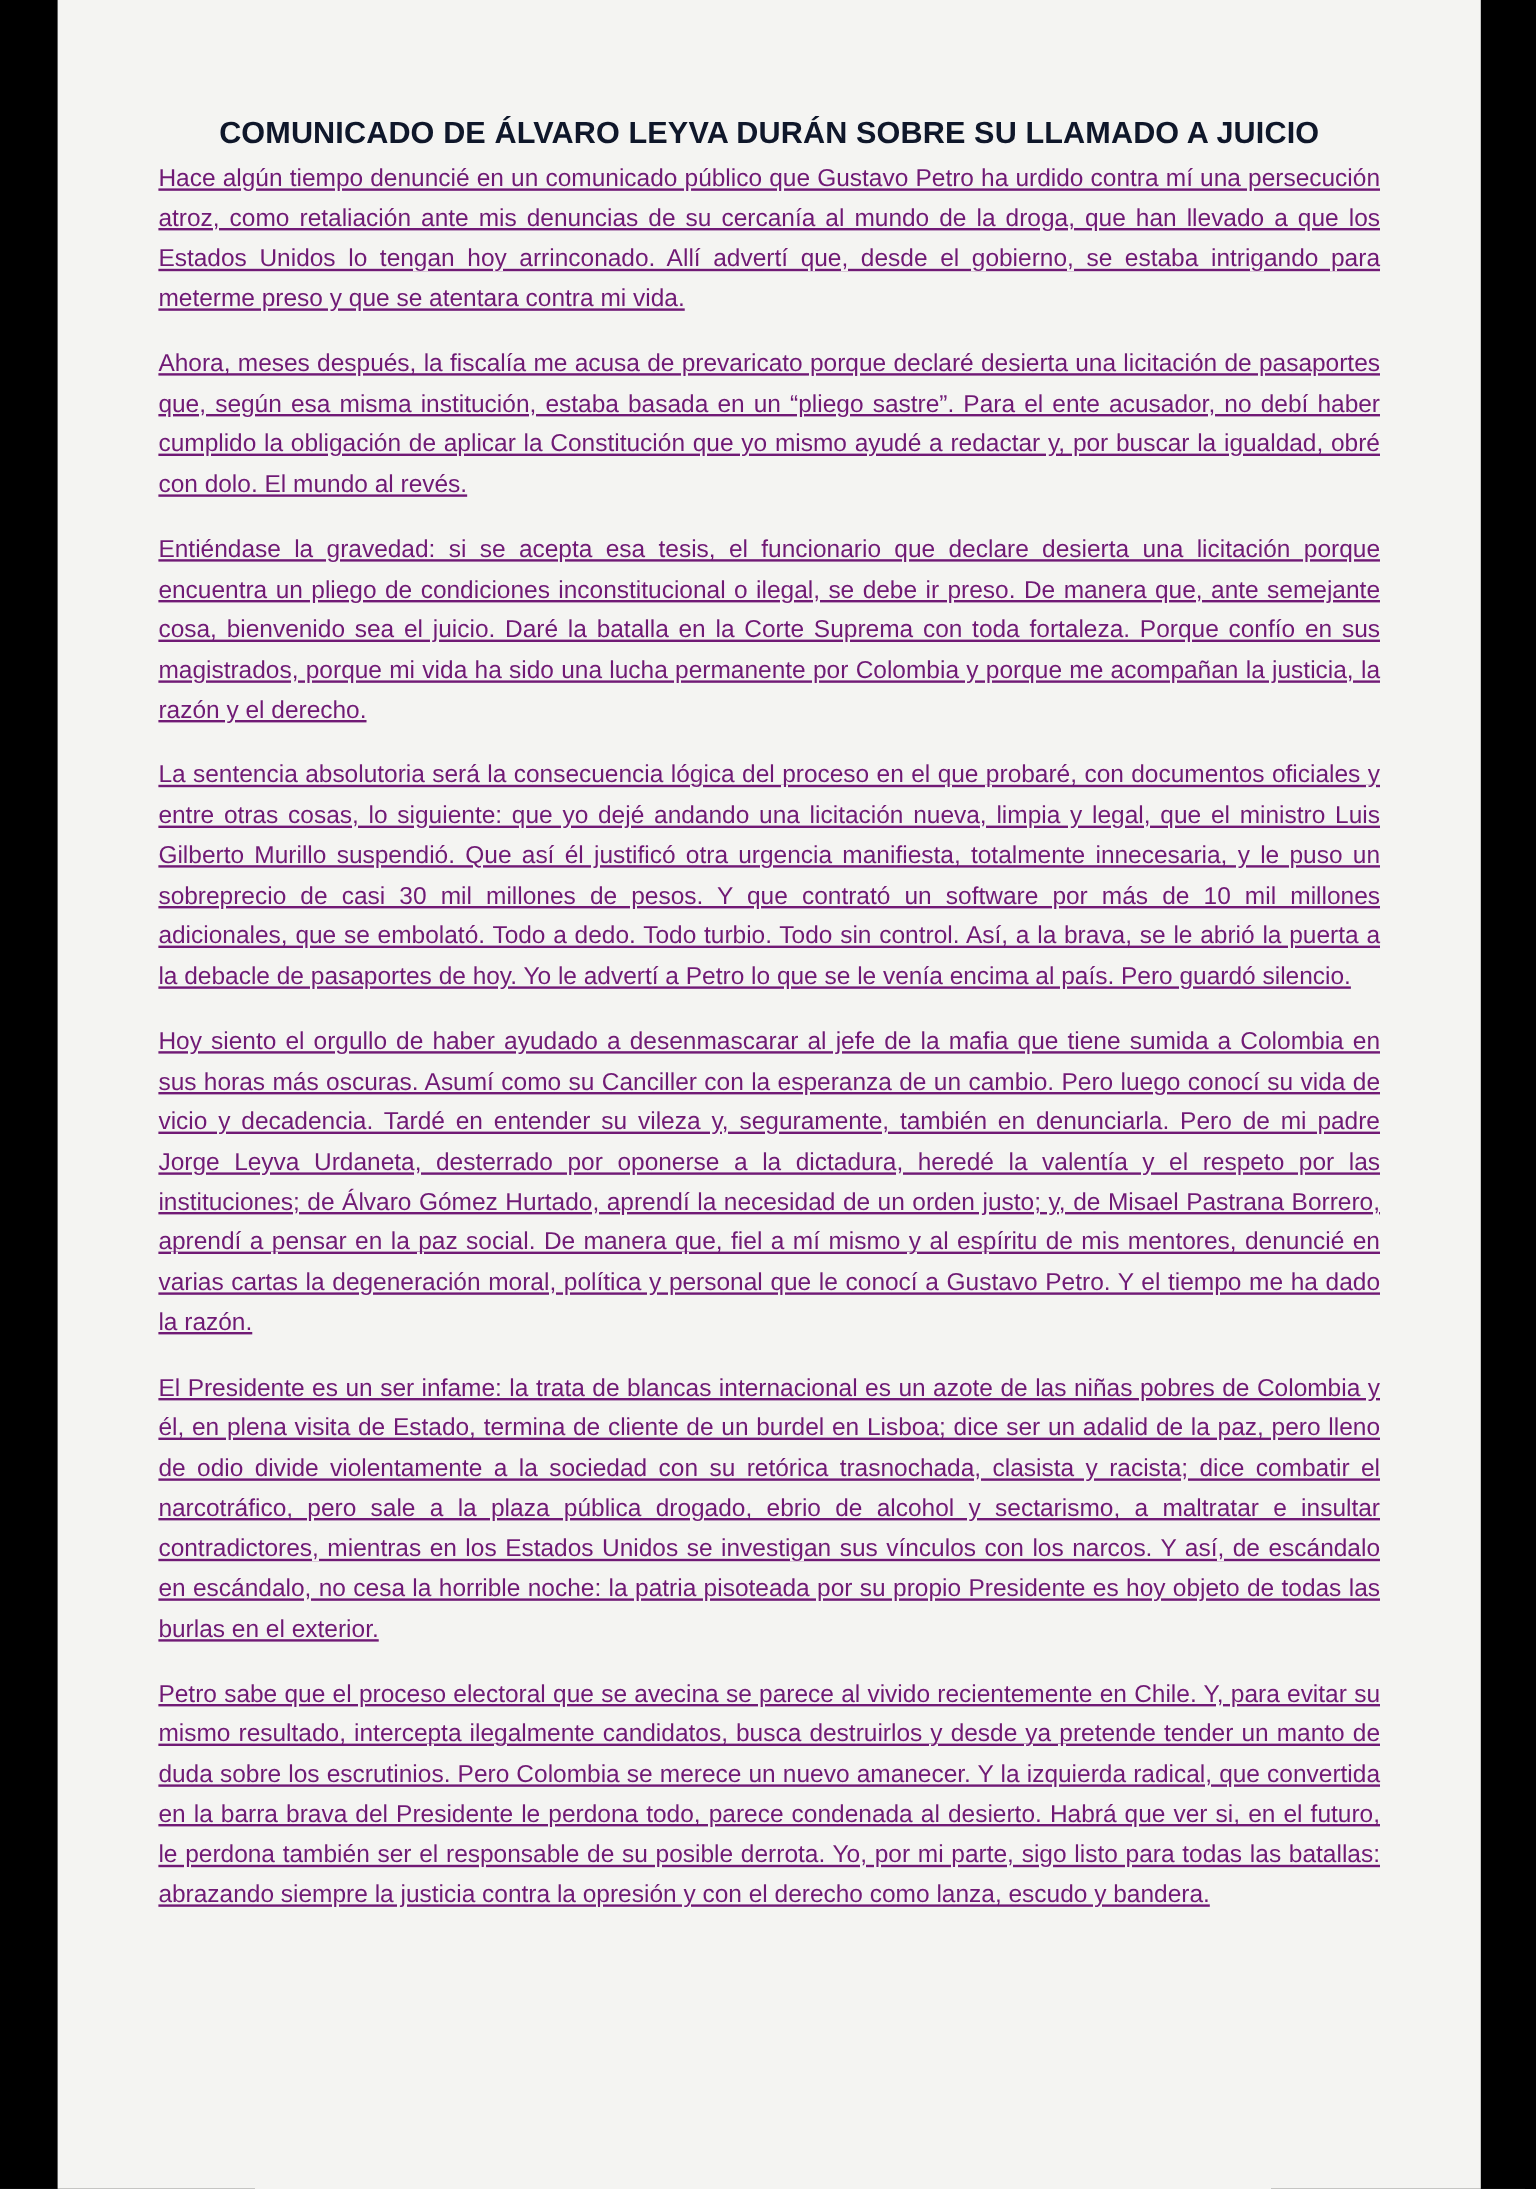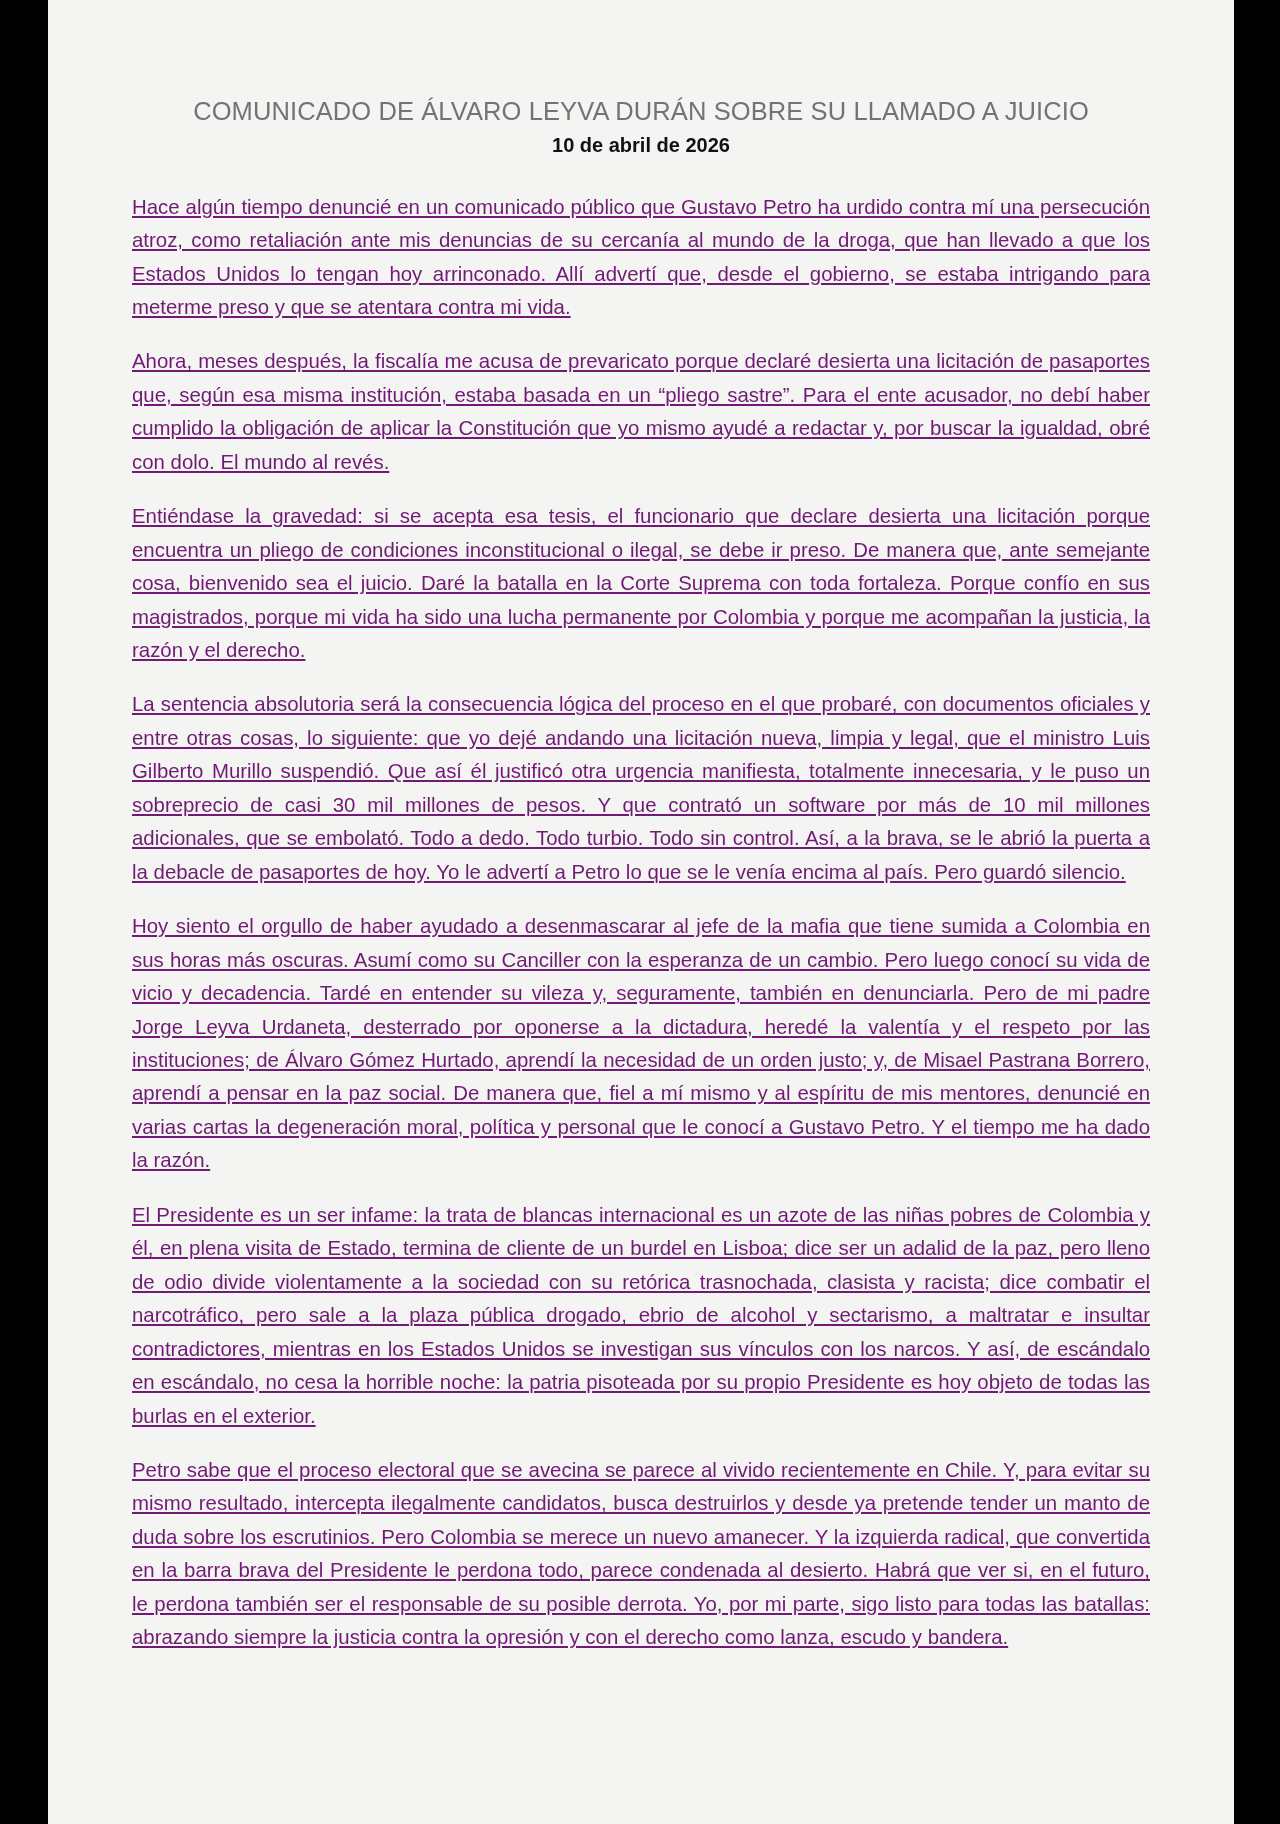--- a/index.html
+++ b/index.html
@@ -19,24 +19,24 @@
     top: 0;
     width: 1186px;
     height: 1824px;
     background: #f4f4f2;
     box-sizing: border-box;
     padding: 96px 84px 0 84px;
   }
   .doc-title {
     text-align: center;
     font-family: "Liberation Sans", sans-serif;
-    font-weight: normal;
+    font-weight: bold;
     font-size: 25.5px;
     letter-spacing: 0.1px;
-    color: #737373;
+    color: #0f172a;
     margin: 0 0 6px 0;
     line-height: 1.2;
   }
   .doc-date {
     text-align: center;
     font-family: "Liberation Sans", sans-serif;
     font-weight: bold;
     font-size: 20px;
     color: #111111;
     margin: 0 0 34px 0;
@@ -55,21 +55,20 @@
   }
   .body-text p:last-child {
     margin-bottom: 12px;
   }
 </style>
 </head>
 <body>
 
 <div class="page">
   <h1 class="doc-title">COMUNICADO DE ÁLVARO LEYVA DURÁN SOBRE SU LLAMADO A JUICIO</h1>
-  <div class="doc-date">10 de abril de 2026</div>
   <div class="body-text">
     <p>Hace algún tiempo denuncié en un comunicado público que Gustavo Petro ha urdido contra mí una persecución atroz, como retaliación ante mis denuncias de su cercanía al mundo de la droga, que han llevado a que los Estados Unidos lo tengan hoy arrinconado. Allí advertí que, desde el gobierno, se estaba intrigando para meterme preso y que se atentara contra mi vida.</p>
     <p>Ahora, meses después, la fiscalía me acusa de prevaricato porque declaré desierta una licitación de pasaportes que, según esa misma institución, estaba basada en un “pliego sastre”. Para el ente acusador, no debí haber cumplido la obligación de aplicar la Constitución que yo mismo ayudé a redactar y, por buscar la igualdad, obré con dolo. El mundo al revés.</p>
     <p>Entiéndase la gravedad: si se acepta esa tesis, el funcionario que declare desierta una licitación porque encuentra un pliego de condiciones inconstitucional o ilegal, se debe ir preso. De manera que, ante semejante cosa, bienvenido sea el juicio. Daré la batalla en la Corte Suprema con toda fortaleza. Porque confío en sus magistrados, porque mi vida ha sido una lucha permanente por Colombia y porque me acompañan la justicia, la razón y el derecho.</p>
     <p>La sentencia absolutoria será la consecuencia lógica del proceso en el que probaré, con documentos oficiales y entre otras cosas, lo siguiente: que yo dejé andando una licitación nueva, limpia y legal, que el ministro Luis Gilberto Murillo suspendió. Que así él justificó otra urgencia manifiesta, totalmente innecesaria, y le puso un sobreprecio de casi 30 mil millones de pesos. Y que contrató un software por más de 10 mil millones adicionales, que se embolató. Todo a dedo. Todo turbio. Todo sin control. Así, a la brava, se le abrió la puerta a la debacle de pasaportes de hoy. Yo le advertí a Petro lo que se le venía encima al país. Pero guardó silencio.</p>
     <p>Hoy siento el orgullo de haber ayudado a desenmascarar al jefe de la mafia que tiene sumida a Colombia en sus horas más oscuras. Asumí como su Canciller con la esperanza de un cambio. Pero luego conocí su vida de vicio y decadencia. Tardé en entender su vileza y, seguramente, también en denunciarla. Pero de mi padre Jorge Leyva Urdaneta, desterrado por oponerse a la dictadura, heredé la valentía y el respeto por las instituciones; de Álvaro Gómez Hurtado, aprendí la necesidad de un orden justo; y, de Misael Pastrana Borrero, aprendí a pensar en la paz social. De manera que, fiel a mí mismo y al espíritu de mis mentores, denuncié en varias cartas la degeneración moral, política y personal que le conocí a Gustavo Petro. Y el tiempo me ha dado la razón.</p>
     <p>El Presidente es un ser infame: la trata de blancas internacional es un azote de las niñas pobres de Colombia y él, en plena visita de Estado, termina de cliente de un burdel en Lisboa; dice ser un adalid de la paz, pero lleno de odio divide violentamente a la sociedad con su retórica trasnochada, clasista y racista; dice combatir el narcotráfico, pero sale a la plaza pública drogado, ebrio de alcohol y sectarismo, a maltratar e insultar contradictores, mientras en los Estados Unidos se investigan sus vínculos con los narcos. Y así, de escándalo en escándalo, no cesa la horrible noche: la patria pisoteada por su propio Presidente es hoy objeto de todas las burlas en el exterior.</p>
     <p>Petro sabe que el proceso electoral que se avecina se parece al vivido recientemente en Chile. Y, para evitar su mismo resultado, intercepta ilegalmente candidatos, busca destruirlos y desde ya pretende tender un manto de duda sobre los escrutinios. Pero Colombia se merece un nuevo amanecer. Y la izquierda radical, que convertida en la barra brava del Presidente le perdona todo, parece condenada al desierto. Habrá que ver si, en el futuro, le perdona también ser el responsable de su posible derrota. Yo, por mi parte, sigo listo para todas las batallas: abrazando siempre la justicia contra la opresión y con el derecho como lanza, escudo y bandera.</p>
   </div>
 </div>

